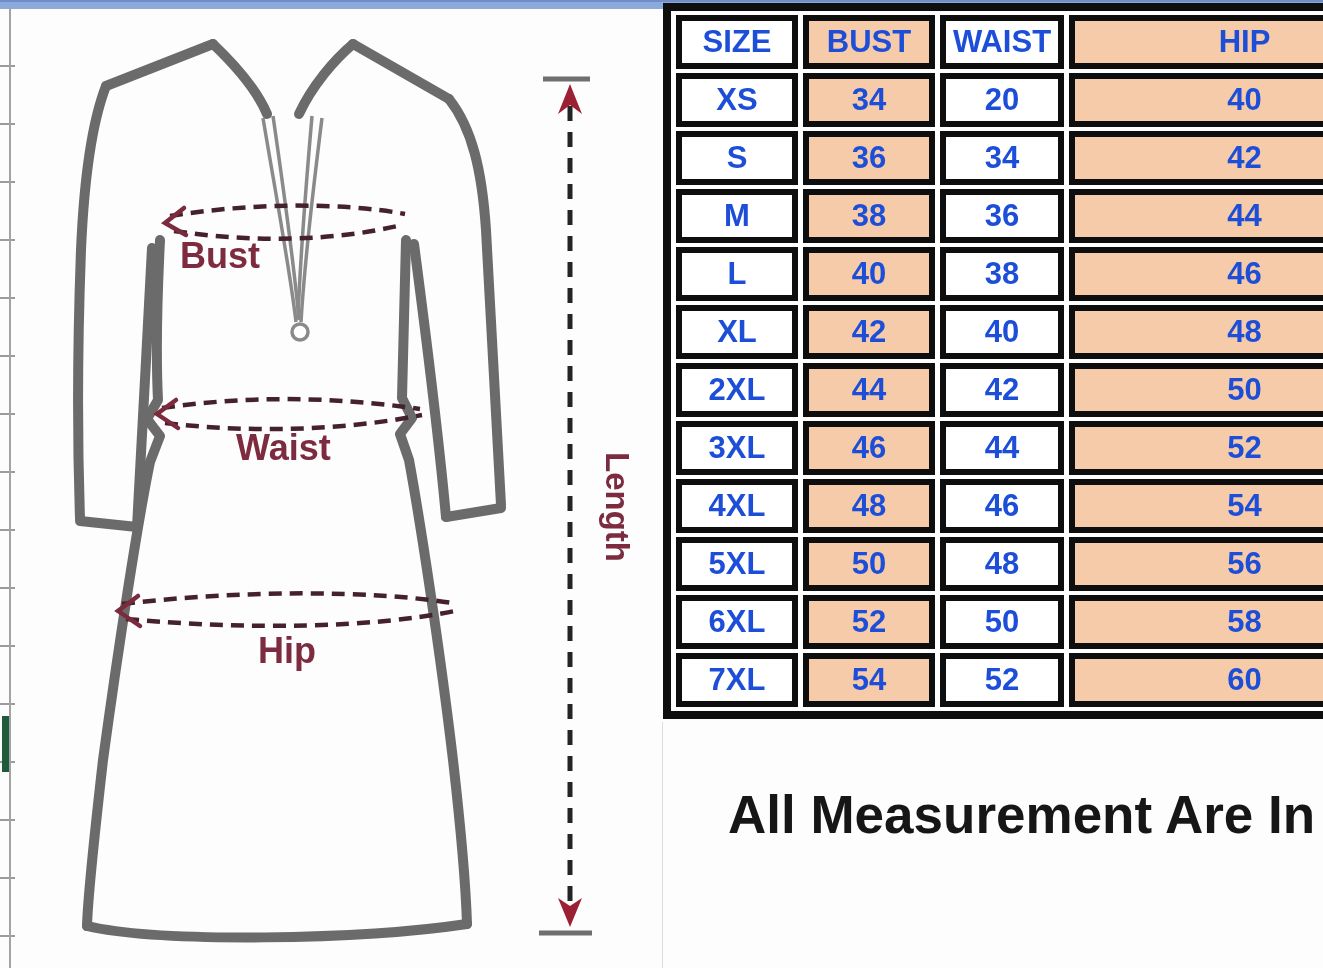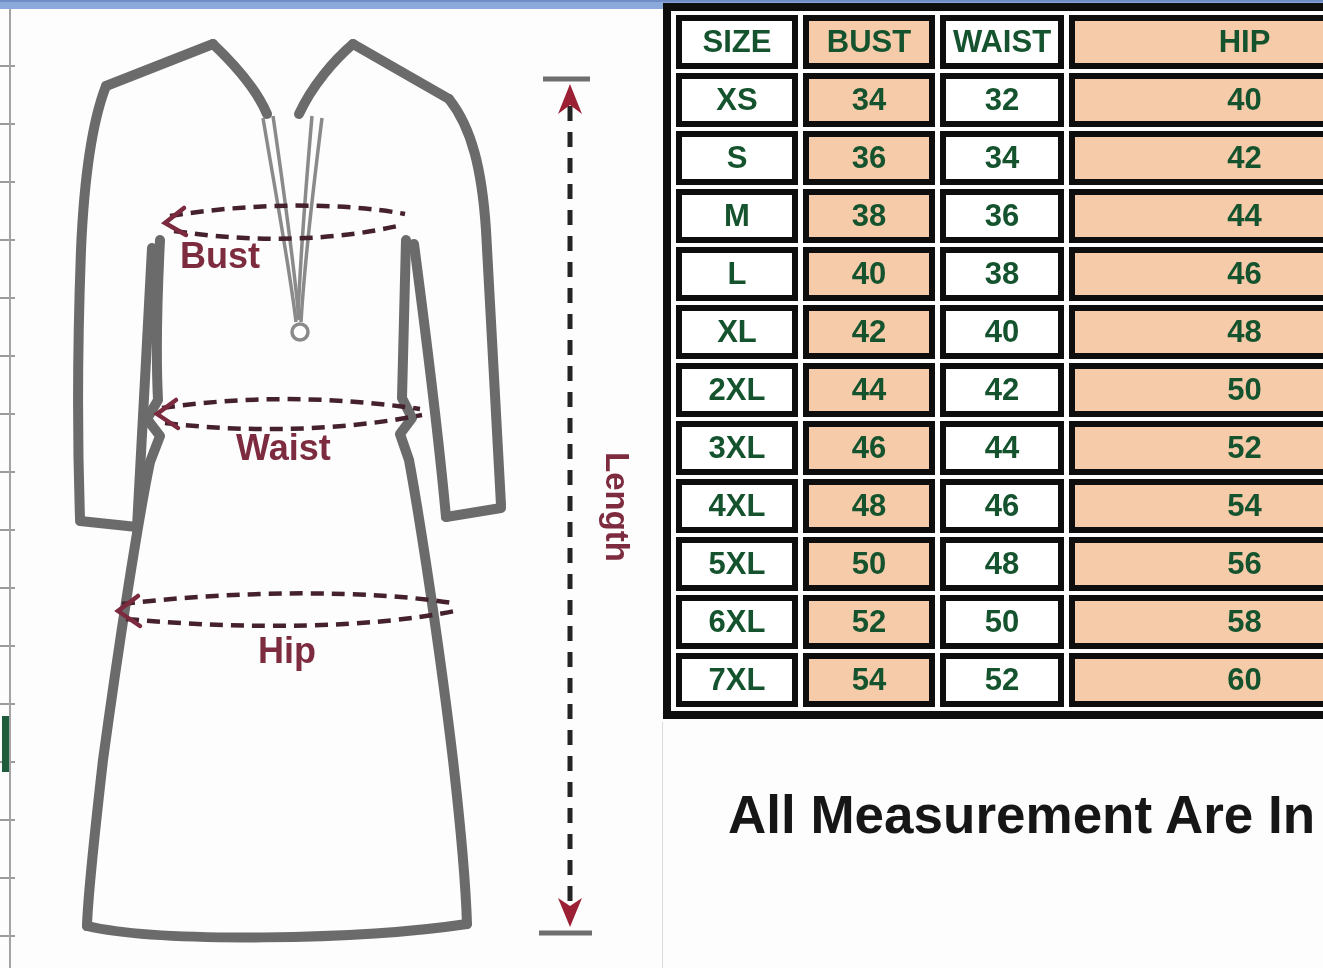--- a/index.html
+++ b/index.html
@@ -18,21 +18,21 @@
   
   .diagram-svg{position:absolute;left:0;top:0;width:660px;height:968px;}
   .measure-label{font-family:"Liberation Sans",sans-serif;font-size:36px;font-weight:600;fill:#7d2b3f;}
   .length-label{font-family:"Liberation Sans",sans-serif;font-size:33px;font-weight:600;fill:#7d2b3f;}
 
   
   .chart-wrap{position:absolute;left:663px;top:3px;width:770px;height:716px;
     border:8px solid #0e0e0e;box-sizing:border-box;background:#ffffff;}
   table.size-chart{width:754px;height:700px;border-collapse:separate;border-spacing:5px 4px;table-layout:fixed;}
   table.size-chart td,table.size-chart th{box-sizing:border-box;border:6px solid #0e0e0e;
-    text-align:center;vertical-align:middle;font-weight:bold;font-size:31px;color:#14532d;
+    text-align:center;vertical-align:middle;font-weight:bold;font-size:31px;color:#1d4ed8;
     background:#ffffff;padding:0;}
   table.size-chart th{font-size:31px;}
   table.size-chart .hl{background:#f6cba9;}
 
   
   .footer-note{position:absolute;left:728px;top:784px;font-size:53px;font-weight:bold;
     color:#161616;white-space:nowrap;letter-spacing:0px;}
 </style>
 </head>
 <body>
@@ -125,21 +125,21 @@
       <tbody>
           <tr>
         <th>SIZE</th>
         <th class="hl">BUST</th>
         <th>WAIST</th>
         <th class="hl">HIP</th>
       </tr>
       <tr>
         <td>XS</td>
         <td class="hl">34</td>
-        <td>32</td>
+        <td>20</td>
         <td class="hl">40</td>
       </tr>
       <tr>
         <td>S</td>
         <td class="hl">36</td>
         <td>34</td>
         <td class="hl">42</td>
       </tr>
       <tr>
         <td>M</td>

